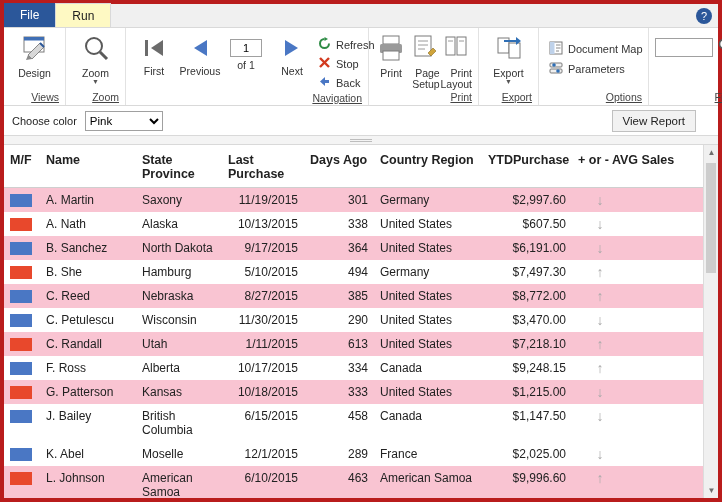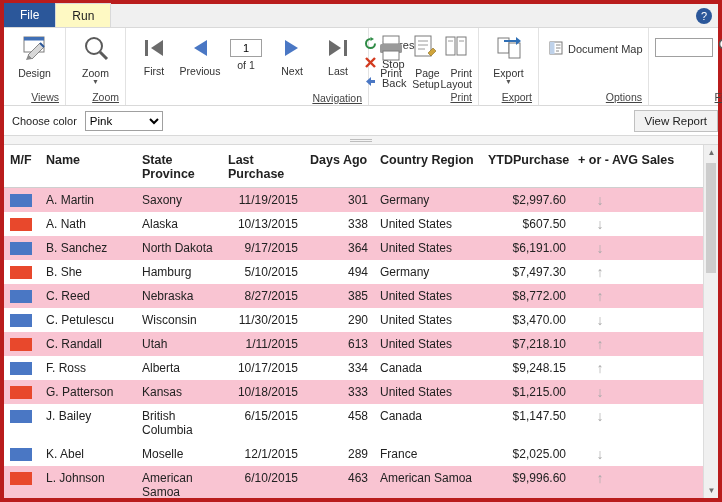--- a/index.html
+++ b/index.html
@@ -167,21 +167,21 @@
   }
   .paramsbar .plabel { font-size: 11px; color:#222; }
   .paramsbar select {
     width: 78px; height: 20px;
     font-size: 11.5px;
     border: 1px solid #a0a0a0;
     background:#fff;
   }
   .viewreport {
     position: absolute;
-    right: 0; top: 4px;
+    right: 22px; top: 4px;
     height: 22px;
     padding: 0 10px;
     font-size: 11.5px;
     background: #f2f2f2;
     border: 1px solid #c0c0c0;
     line-height: 20px;
     cursor: pointer;
   }
 
   
@@ -348,29 +348,20 @@
             <input type="text" value="1" style="">
             <span class="of">of  1</span>
           </div>
           <div class="navbtn">
             <span class="ico">
               <svg width="26" height="26" viewBox="0 0 26 26">
                 <path d="M6 5 L6 21 L19 13 Z" fill="#4a77c4"></path>
               </svg>
             </span>
             <span class="lbl">Next</span>
-          </div>
-          <div class="navbtn">
-            <span class="ico">
-              <svg width="26" height="26" viewBox="0 0 26 26">
-                <path d="M4 5 L4 21 L16 13 Z" fill="#6b6b6b"></path>
-                <rect x="19" y="5" width="3" height="16" fill="#6b6b6b"></rect>
-              </svg>
-            </span>
-            <span class="lbl">Last</span>
           </div>
         </div>
         <div class="smallbtns">
           <div class="smallbtn">
             <span>
               <svg width="13" height="13" viewBox="0 0 13 13">
                 <path d="M11 6.5 A4.5 4.5 0 1 1 6.5 2" fill="none" stroke="#2e8b45" stroke-width="2"></path>
                 <path d="M6.5 0 L6.5 4 L10 2 Z" fill="#2e8b45"></path>
               </svg>
             </span>
@@ -463,20 +454,31 @@
             <span>
               <svg width="14" height="14" viewBox="0 0 14 14">
                 <rect x="1" y="1" width="12" height="12" fill="#fff" stroke="#7a7a7a"></rect>
                 <rect x="1" y="1" width="4.5" height="12" fill="#bfd2ea"></rect>
                 <line x1="7" y1="4" x2="11.5" y2="4" stroke="#8a8a8a"></line>
                 <line x1="7" y1="7" x2="11.5" y2="7" stroke="#8a8a8a"></line>
                 <line x1="7" y1="10" x2="10" y2="10" stroke="#8a8a8a"></line>
               </svg>
             </span>
             <span>Document Map</span>
+          </div>
+          <div class="smallbtn">
+            <span>
+              <svg width="14" height="14" viewBox="0 0 14 14">
+                <rect x="1" y="2" width="12" height="4" rx="1" fill="#f0f0f0" stroke="#7a7a7a"></rect>
+                <rect x="1" y="8" width="12" height="4" rx="1" fill="#f0f0f0" stroke="#7a7a7a"></rect>
+                <circle cx="5" cy="4" r="1.8" fill="#2f6fb5"></circle>
+                <circle cx="9" cy="10" r="1.8" fill="#2f6fb5"></circle>
+              </svg>
+            </span>
+            <span>Parameters</span>
           </div>
         </div>
       </div>
       <div class="group-title">Options</div>
     </div>
 
     <div class="group" style="width:auto;flex:1;border-right:none">
       <div class="group-body" style="justify-content:center">
         <div class="findbox">
           <input type="text" value="" style="">

